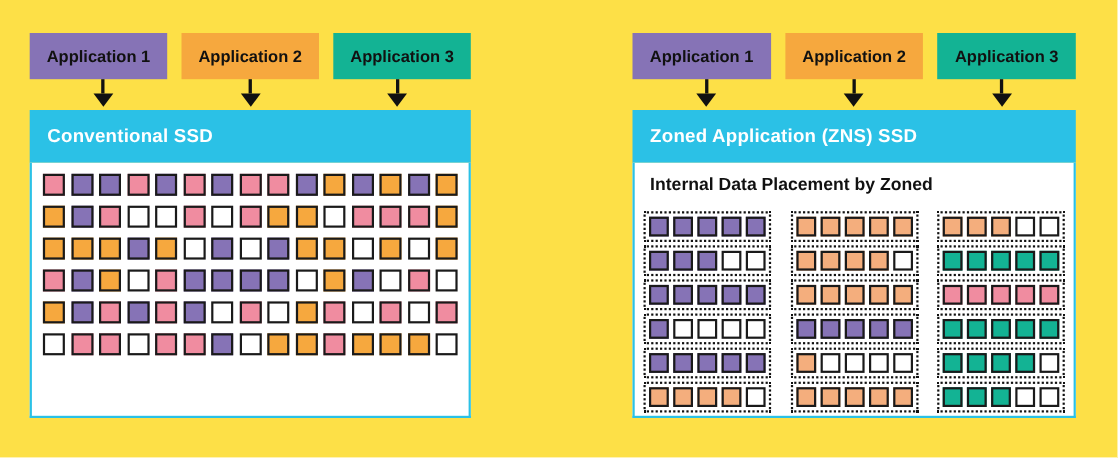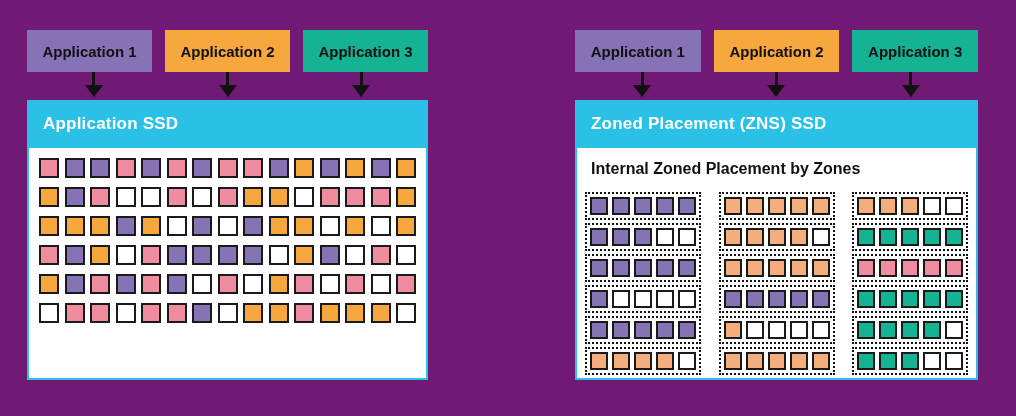--- a/index.html
+++ b/index.html
@@ -1,17 +1,17 @@
 <!DOCTYPE html>
 <html><head>
 <meta charset="utf-8">
 <style>
   html,body{margin:0;padding:0;background:#ffffff;}
   body{font-family:"Liberation Sans", sans-serif;}
-  .canvas{position:relative;width:1016px;height:416px;background:#701a75;overflow:hidden;}
+  .canvas{position:relative;width:1016px;height:416px;background:#fde047;overflow:hidden;}
   .panel{position:absolute;top:30px;}
   .panel.left{left:27px;width:401px;}
   .panel.right{left:575px;width:403px;}
 
   .apps{display:flex;gap:13px;height:42px;}
   .app{flex:1;display:flex;align-items:center;justify-content:center;}
   .app-label{font-weight:bold;font-size:15px;color:#111;}
 
   .arrows{display:flex;height:28px;}
   .arrow-cell{flex:1;display:flex;flex-direction:column;align-items:center;justify-content:flex-start;}
@@ -56,21 +56,21 @@
           <div class="arrow-stem"></div>
           <div class="arrow-head"></div>
         </div>
       <div class="arrow-cell">
           <div class="arrow-stem"></div>
           <div class="arrow-head"></div>
         </div>
     </div>
     <div class="ssd">
       <div class="ssd-header" style="background: rgb(43, 193, 230);">
-        <span class="ssd-title">Application SSD</span>
+        <span class="ssd-title">Conventional SSD</span>
       </div>
       <div class="ssd-body" style="border-color: rgb(43, 193, 230);">
         <div id="grid-conventional">
             <div class="grid-row">
               <div class="sq" style="background: rgb(240, 140, 160);"></div>
               <div class="sq" style="background: rgb(134, 115, 182);"></div>
               <div class="sq" style="background: rgb(134, 115, 182);"></div>
               <div class="sq" style="background: rgb(240, 140, 160);"></div>
               <div class="sq" style="background: rgb(134, 115, 182);"></div>
               <div class="sq" style="background: rgb(240, 140, 160);"></div>
@@ -195,24 +195,24 @@
           <div class="arrow-stem"></div>
           <div class="arrow-head"></div>
         </div>
       <div class="arrow-cell">
           <div class="arrow-stem"></div>
           <div class="arrow-head"></div>
         </div>
     </div>
     <div class="ssd">
       <div class="ssd-header" style="background: rgb(43, 193, 230);">
-        <span class="ssd-title">Zoned Placement (ZNS) SSD</span>
+        <span class="ssd-title">Zoned Application (ZNS) SSD</span>
       </div>
       <div class="ssd-body" style="border-color: rgb(43, 193, 230);">
-        <div class="placement-title">Internal Zoned Placement by Zones</div>
+        <div class="placement-title">Internal Data Placement by Zoned</div>
         <div id="grid-zns">
             <div class="zone-row">
               <div class="zone">
                 <div class="sq" style="background: rgb(134, 115, 182);"></div>
                 <div class="sq" style="background: rgb(134, 115, 182);"></div>
                 <div class="sq" style="background: rgb(134, 115, 182);"></div>
                 <div class="sq" style="background: rgb(134, 115, 182);"></div>
                 <div class="sq" style="background: rgb(134, 115, 182);"></div>
               </div>
               <div class="zone">

